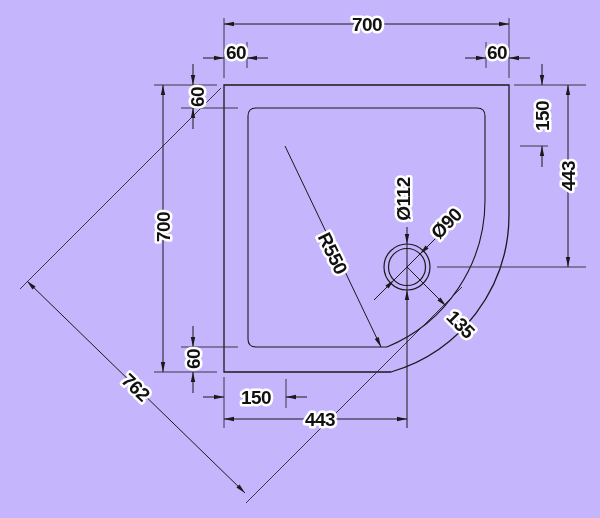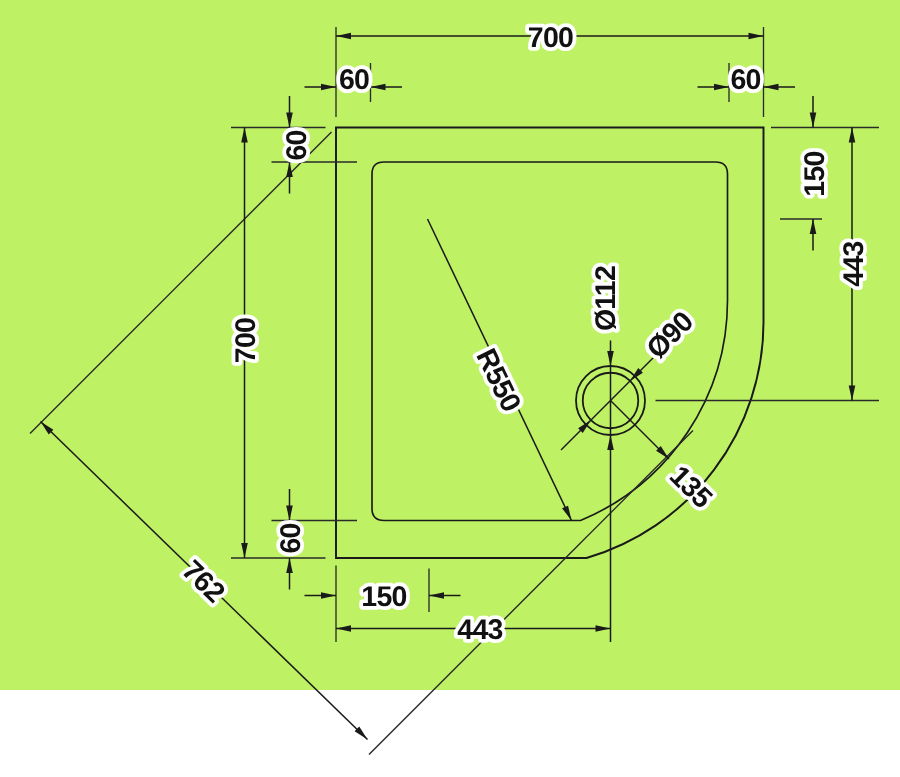--- a/index.html
+++ b/index.html
@@ -7,22 +7,22 @@
     padding: 0;
     background: #ffffff;
     width: 600px;
     height: 518px;
     overflow: hidden;
     font-family: "Liberation Sans", sans-serif;
   }
   .drawing-wrap {
     position: relative;
     width: 600px;
-    height: 460px;
-    background: #bef264;
+    height: 518px;
+    background: #c4b5fd;
   }
   svg text {
     font-family: "Liberation Sans", "DejaVu Sans", sans-serif;
     font-size: 19px;
     font-weight: 700;
     letter-spacing: -0.5px;
     fill: #111111;
     paint-order: stroke;
     stroke: #ffffff;
     stroke-width: 5px;

